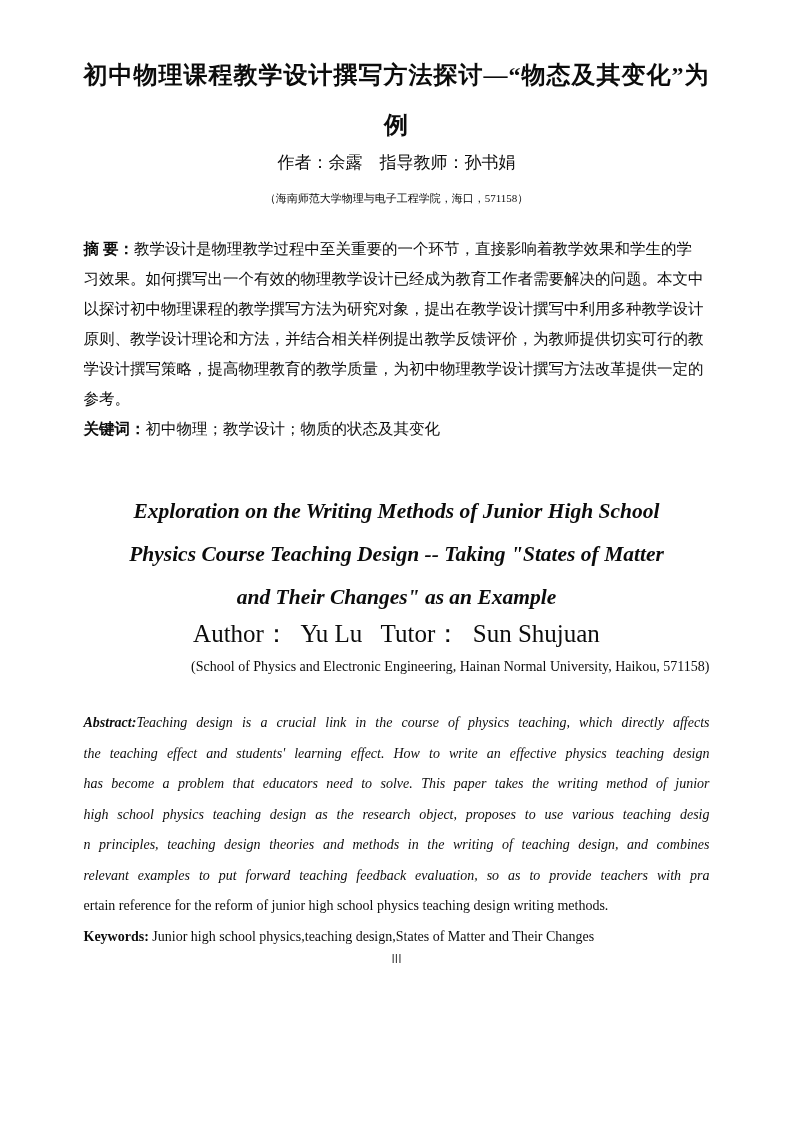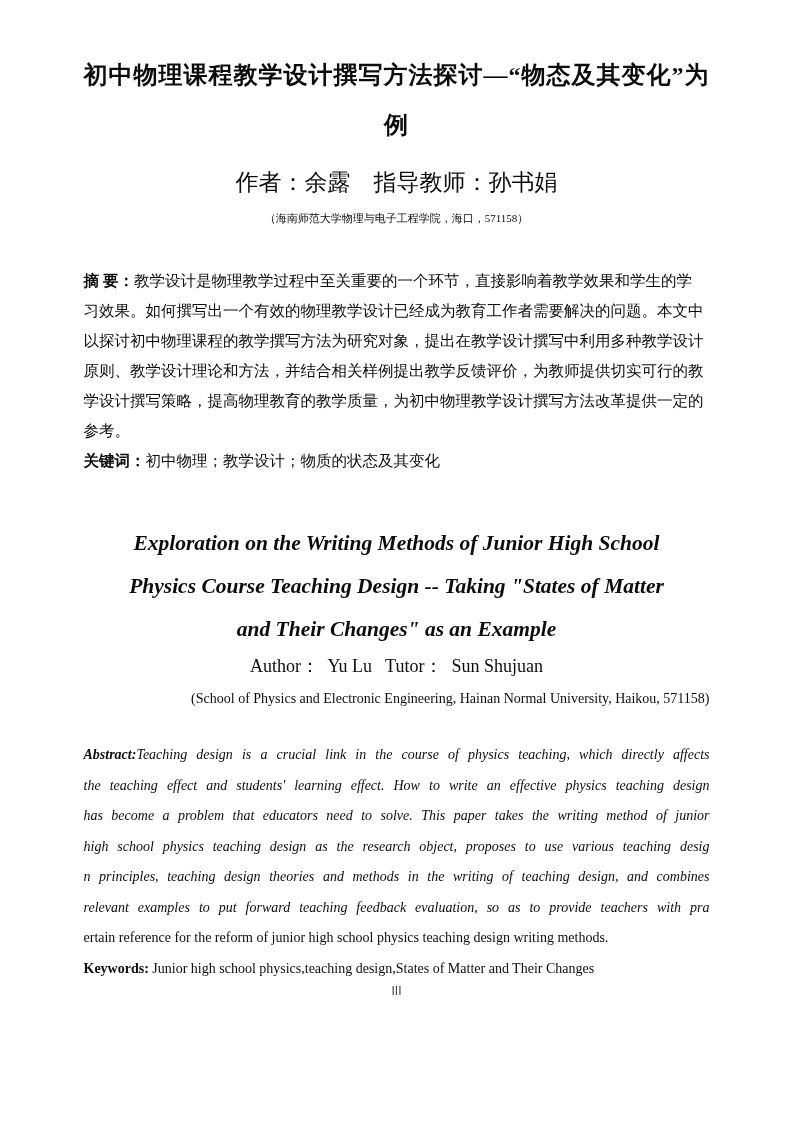--- a/index.html
+++ b/index.html
@@ -23,50 +23,50 @@
 
   .title-cn {
     margin: 0;
     font-size: 24px;
     font-weight: 700;
     line-height: 50px;
     text-align: center;
     letter-spacing: 1px;
   }
   .author-cn {
-    margin-top: 20px;
-    font-size: 23px;
+    margin-top: 0;
+    font-size: 17px;
     line-height: 26px;
     text-align: center;
     white-space: pre;
   }
   .affil-cn {
     margin-top: 12px;
     font-size: 11px;
     line-height: 20px;
     text-align: center;
   }
   .abs-cn {
-    margin-top: 38px;
+    margin-top: 26px;
     font-size: 15.5px;
     line-height: 30px;
   }
   .abs-cn .line { white-space: nowrap; }
 
   .title-en {
     margin: 46px 0 0 0;
     font-size: 21.5px;
     font-weight: 700;
     line-height: 43px;
     text-align: center;
     font-style: italic;
   }
   .author-en {
     margin-top: 2px;
-    font-size: 18px;
+    font-size: 25px;
     line-height: 26px;
     text-align: center;
     white-space: pre;
   }
   .affil-en {
     margin-top: 10px;
     font-size: 14px;
     line-height: 20px;
     text-align: right;
   }

